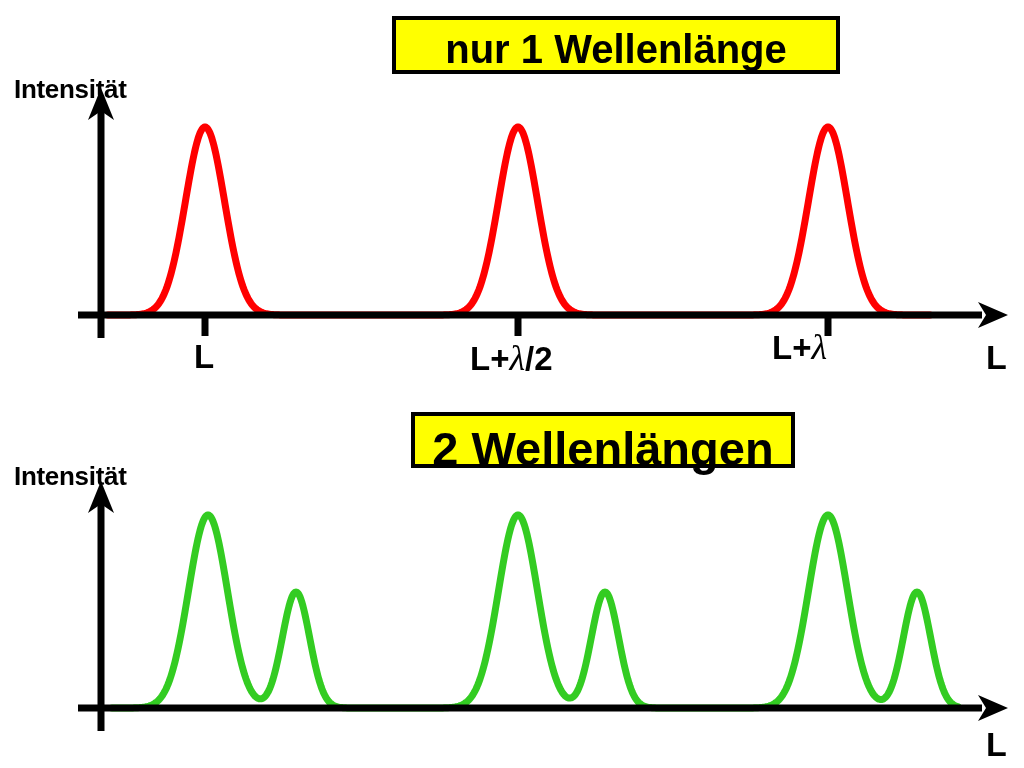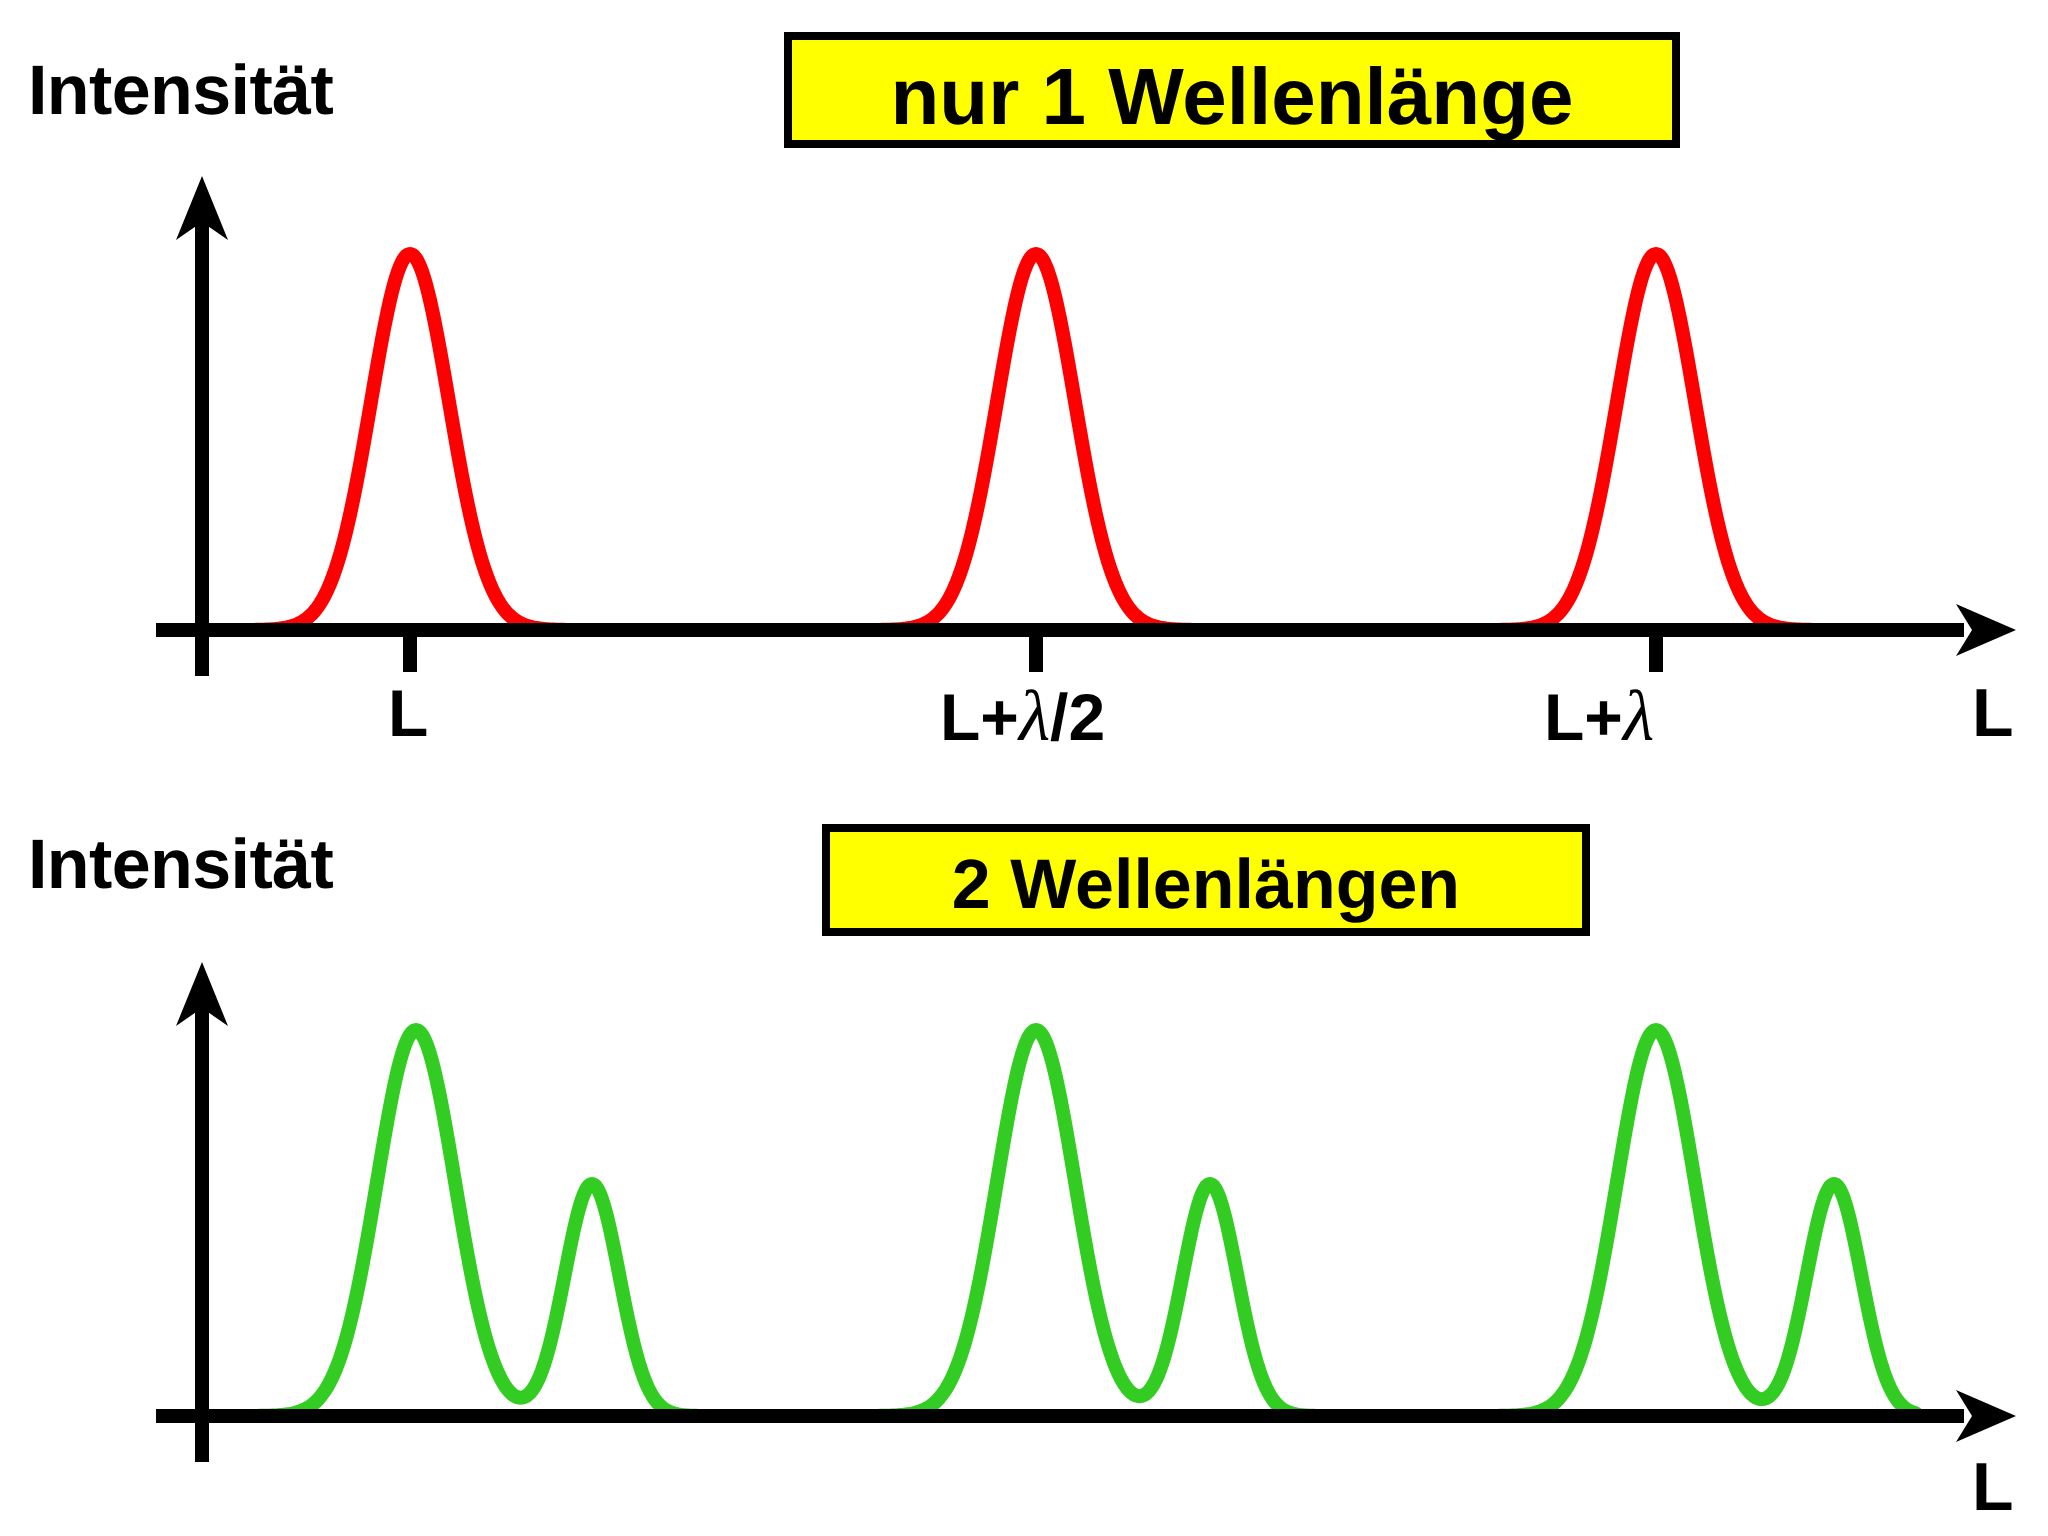--- a/index.html
+++ b/index.html
@@ -25,22 +25,23 @@
   }
   .axis-label {
     position: absolute;
     font-family: "Liberation Sans", sans-serif;
     font-weight: bold;
     color: #000000;
     white-space: nowrap;
     line-height: 1;
   }
   .ylabel {
-    font-size: 35px;
+    font-size: 26px;
     letter-spacing: -0.3px;
+    margin-top: 48px;
   }
   .ylabel-top  { left: 14px;  top: 28px; }
   .ylabel-bot  { left: 14px;  top: 415px; }
 
   .tick-label {
     position: absolute;
     font-size: 33px;
     font-weight: bold;
     color: #000000;
     white-space: nowrap;
@@ -80,21 +81,21 @@
     width: 448px;
     height: 58px;
     font-size: 40px;
     padding-top: 9px;
   }
   .callout-2 {
     left: 411px;
     top: 412px;
     width: 384px;
     height: 56px;
-    font-size: 35px;
+    font-size: 47px;
     padding-top: 9px;
   }
   svg.plot {
     position: absolute;
     left: 0;
     top: 0;
     overflow: visible;
   }
 </style>
 </head>
@@ -112,21 +113,21 @@
       <path d="M 978 302 L 1008 315 L 978 328 L 986 315 Z" fill="#000000"></path>
       <line x1="101" y1="98" x2="101" y2="338" stroke="#000000" stroke-width="7"></line>
       <path d="M 88 120 L 101 88 L 114 120 L 101 111 Z" fill="#000000"></path>
       <line x1="205" y1="315" x2="205" y2="336" stroke="#000000" stroke-width="7"></line>
       <line x1="518" y1="315" x2="518" y2="336" stroke="#000000" stroke-width="7"></line>
       <line x1="828" y1="315" x2="828" y2="336" stroke="#000000" stroke-width="7"></line>
     </svg>
 
   <div class="tick-label" id="tick-top-0" style="left: 194px; top: 340px;">L</div>
   <div class="tick-label" id="tick-top-1" style="left: 470px; top: 340px;">L+<span class="lam">λ</span>/2</div>
-  <div class="tick-label" id="tick-top-2" style="left: 772px; top: 340px;">L+<span class="lam">λ</span></div>
+  <div class="tick-label" id="tick-top-2" style="left: 772px; top: 329px;">L+<span class="lam">λ</span></div>
 
   <div class="axis-end" style="left:986px; top:340px;">L</div>
 
   <div class="axis-label ylabel ylabel-bot">Intensität</div>
 
   <div class="callout callout-2">2 Wellenlängen</div>
 
   <svg class="plot" id="svg-bottom" width="1024" height="768">
       <path d="M 112.00 708.00 L 113.00 708.00 L 114.00 708.00 L 115.00 708.00 L 116.00 708.00 L 117.00 708.00 L 118.00 708.00 L 119.00 707.99 L 120.00 707.99 L 121.00 707.99 L 122.00 707.99 L 123.00 707.99 L 124.00 707.98 L 125.00 707.98 L 126.00 707.97 L 127.00 707.96 L 128.00 707.96 L 129.00 707.95 L 130.00 707.93 L 131.00 707.92 L 132.00 707.90 L 133.00 707.88 L 134.00 707.85 L 135.00 707.82 L 136.00 707.79 L 137.00 707.74 L 138.00 707.69 L 139.00 707.63 L 140.00 707.55 L 141.00 707.47 L 142.00 707.37 L 143.00 707.25 L 144.00 707.11 L 145.00 706.95 L 146.00 706.76 L 147.00 706.54 L 148.00 706.29 L 149.00 706.00 L 150.00 705.67 L 151.00 705.29 L 152.00 704.85 L 153.00 704.36 L 154.00 703.80 L 155.00 703.17 L 156.00 702.45 L 157.00 701.65 L 158.00 700.75 L 159.00 699.74 L 160.00 698.62 L 161.00 697.37 L 162.00 695.99 L 163.00 694.47 L 164.00 692.79 L 165.00 690.95 L 166.00 688.94 L 167.00 686.75 L 168.00 684.37 L 169.00 681.78 L 170.00 679.00 L 171.00 676.00 L 172.00 672.78 L 173.00 669.34 L 174.00 665.67 L 175.00 661.78 L 176.00 657.67 L 177.00 653.33 L 178.00 648.77 L 179.00 644.00 L 180.00 639.03 L 181.00 633.87 L 182.00 628.53 L 183.00 623.02 L 184.00 617.38 L 185.00 611.61 L 186.00 605.75 L 187.00 599.81 L 188.00 593.83 L 189.00 587.83 L 190.00 581.85 L 191.00 575.92 L 192.00 570.08 L 193.00 564.35 L 194.00 558.78 L 195.00 553.39 L 196.00 548.24 L 197.00 543.34 L 198.00 538.74 L 199.00 534.47 L 200.00 530.55 L 201.00 527.02 L 202.00 523.91 L 203.00 521.23 L 204.00 519.01 L 205.00 517.27 L 206.00 516.01 L 207.00 515.25 L 208.00 515.00 L 209.00 515.25 L 210.00 516.01 L 211.00 517.27 L 212.00 519.01 L 213.00 521.23 L 214.00 523.91 L 215.00 527.02 L 216.00 530.55 L 217.00 534.47 L 218.00 538.74 L 219.00 543.34 L 220.00 548.24 L 221.00 553.39 L 222.00 558.78 L 223.00 564.35 L 224.00 570.08 L 225.00 575.92 L 226.00 581.85 L 227.00 587.83 L 228.00 593.83 L 229.00 599.81 L 230.00 605.75 L 231.00 611.61 L 232.00 617.38 L 233.00 623.02 L 234.00 628.52 L 235.00 633.86 L 236.00 639.02 L 237.00 643.99 L 238.00 648.76 L 239.00 653.31 L 240.00 657.64 L 241.00 661.75 L 242.00 665.63 L 243.00 669.27 L 244.00 672.69 L 245.00 675.89 L 246.00 678.85 L 247.00 681.60 L 248.00 684.12 L 249.00 686.44 L 250.00 688.54 L 251.00 690.44 L 252.00 692.14 L 253.00 693.65 L 254.00 694.96 L 255.00 696.09 L 256.00 697.02 L 257.00 697.77 L 258.00 698.32 L 259.00 698.68 L 260.00 698.85 L 261.00 698.81 L 262.00 698.55 L 263.00 698.08 L 264.00 697.38 L 265.00 696.44 L 266.00 695.26 L 267.00 693.80 L 268.00 692.08 L 269.00 690.08 L 270.00 687.79 L 271.00 685.20 L 272.00 682.31 L 273.00 679.12 L 274.00 675.64 L 275.00 671.87 L 276.00 667.82 L 277.00 663.52 L 278.00 658.99 L 279.00 654.25 L 280.00 649.35 L 281.00 644.33 L 282.00 639.23 L 283.00 634.11 L 284.00 629.03 L 285.00 624.03 L 286.00 619.19 L 287.00 614.57 L 288.00 610.23 L 289.00 606.23 L 290.00 602.63 L 291.00 599.49 L 292.00 596.85 L 293.00 594.75 L 294.00 593.22 L 295.00 592.30 L 296.00 591.99 L 297.00 592.30 L 298.00 593.23 L 299.00 594.76 L 300.00 596.86 L 301.00 599.51 L 302.00 602.66 L 303.00 606.27 L 304.00 610.27 L 305.00 614.62 L 306.00 619.26 L 307.00 624.11 L 308.00 629.12 L 309.00 634.23 L 310.00 639.38 L 311.00 644.51 L 312.00 649.57 L 313.00 654.51 L 314.00 659.30 L 315.00 663.89 L 316.00 668.27 L 317.00 672.40 L 318.00 676.27 L 319.00 679.88 L 320.00 683.20 L 321.00 686.25 L 322.00 689.03 L 323.00 691.54 L 324.00 693.80 L 325.00 695.81 L 326.00 697.59 L 327.00 699.16 L 328.00 700.53 L 329.00 701.72 L 330.00 702.76 L 331.00 703.64 L 332.00 704.40 L 333.00 705.04 L 334.00 705.58 L 335.00 706.03 L 336.00 706.40 L 337.00 706.71 L 338.00 706.97 L 339.00 707.18 L 340.00 707.35 L 341.00 707.49 L 342.00 707.60 L 343.00 707.69 L 344.00 707.76 L 345.00 707.81 L 346.00 707.86 L 347.00 707.89 L 348.00 707.92 L 349.00 707.94 L 350.00 707.95 L 351.00 707.96 L 352.00 707.97 L 353.00 707.98 L 354.00 707.99 L 355.00 707.99 L 356.00 707.99 L 357.00 707.99 L 358.00 708.00 L 359.00 708.00 L 360.00 708.00 L 361.00 708.00 L 362.00 708.00 L 363.00 708.00 L 364.00 708.00 L 365.00 708.00 L 366.00 708.00 L 367.00 708.00 L 368.00 708.00 L 369.00 708.00 L 370.00 708.00 L 371.00 708.00 L 372.00 708.00 L 373.00 708.00 L 374.00 708.00 L 375.00 708.00 L 376.00 708.00 L 377.00 708.00 L 378.00 708.00 L 379.00 708.00 L 380.00 708.00 L 381.00 708.00 L 382.00 708.00 L 383.00 708.00 L 384.00 708.00 L 385.00 708.00 L 386.00 708.00 L 387.00 708.00 L 388.00 708.00 L 389.00 708.00 L 390.00 708.00 L 391.00 708.00 L 392.00 708.00 L 393.00 708.00 L 394.00 708.00 L 395.00 708.00 L 396.00 708.00 L 397.00 708.00 L 398.00 708.00 L 399.00 708.00 L 400.00 708.00 L 401.00 708.00 L 402.00 708.00 L 403.00 708.00 L 404.00 708.00 L 405.00 708.00 L 406.00 708.00 L 407.00 708.00 L 408.00 708.00 L 409.00 708.00 L 410.00 708.00 L 411.00 708.00 L 412.00 708.00 L 413.00 708.00 L 414.00 708.00 L 415.00 708.00 L 416.00 708.00 L 417.00 708.00 L 418.00 708.00 L 419.00 708.00 L 420.00 708.00 L 421.00 708.00 L 422.00 708.00 L 423.00 708.00 L 424.00 708.00 L 425.00 708.00 L 426.00 708.00 L 427.00 708.00 L 428.00 708.00 L 429.00 707.99 L 430.00 707.99 L 431.00 707.99 L 432.00 707.99 L 433.00 707.99 L 434.00 707.98 L 435.00 707.98 L 436.00 707.97 L 437.00 707.96 L 438.00 707.96 L 439.00 707.95 L 440.00 707.93 L 441.00 707.92 L 442.00 707.90 L 443.00 707.88 L 444.00 707.85 L 445.00 707.82 L 446.00 707.79 L 447.00 707.74 L 448.00 707.69 L 449.00 707.63 L 450.00 707.55 L 451.00 707.47 L 452.00 707.37 L 453.00 707.25 L 454.00 707.11 L 455.00 706.95 L 456.00 706.76 L 457.00 706.54 L 458.00 706.29 L 459.00 706.00 L 460.00 705.67 L 461.00 705.29 L 462.00 704.85 L 463.00 704.36 L 464.00 703.80 L 465.00 703.17 L 466.00 702.45 L 467.00 701.65 L 468.00 700.75 L 469.00 699.74 L 470.00 698.62 L 471.00 697.37 L 472.00 695.99 L 473.00 694.47 L 474.00 692.79 L 475.00 690.95 L 476.00 688.94 L 477.00 686.75 L 478.00 684.37 L 479.00 681.78 L 480.00 679.00 L 481.00 676.00 L 482.00 672.78 L 483.00 669.34 L 484.00 665.67 L 485.00 661.78 L 486.00 657.67 L 487.00 653.33 L 488.00 648.77 L 489.00 644.00 L 490.00 639.03 L 491.00 633.87 L 492.00 628.53 L 493.00 623.02 L 494.00 617.38 L 495.00 611.61 L 496.00 605.75 L 497.00 599.81 L 498.00 593.83 L 499.00 587.83 L 500.00 581.85 L 501.00 575.92 L 502.00 570.08 L 503.00 564.35 L 504.00 558.78 L 505.00 553.39 L 506.00 548.24 L 507.00 543.34 L 508.00 538.74 L 509.00 534.47 L 510.00 530.55 L 511.00 527.02 L 512.00 523.91 L 513.00 521.23 L 514.00 519.01 L 515.00 517.27 L 516.00 516.01 L 517.00 515.25 L 518.00 515.00 L 519.00 515.25 L 520.00 516.01 L 521.00 517.27 L 522.00 519.01 L 523.00 521.23 L 524.00 523.91 L 525.00 527.02 L 526.00 530.55 L 527.00 534.47 L 528.00 538.74 L 529.00 543.34 L 530.00 548.24 L 531.00 553.39 L 532.00 558.78 L 533.00 564.35 L 534.00 570.08 L 535.00 575.92 L 536.00 581.85 L 537.00 587.83 L 538.00 593.83 L 539.00 599.81 L 540.00 605.75 L 541.00 611.61 L 542.00 617.38 L 543.00 623.02 L 544.00 628.52 L 545.00 633.86 L 546.00 639.02 L 547.00 643.99 L 548.00 648.75 L 549.00 653.30 L 550.00 657.63 L 551.00 661.73 L 552.00 665.61 L 553.00 669.25 L 554.00 672.67 L 555.00 675.85 L 556.00 678.81 L 557.00 681.54 L 558.00 684.05 L 559.00 686.35 L 560.00 688.43 L 561.00 690.31 L 562.00 691.97 L 563.00 693.44 L 564.00 694.71 L 565.00 695.78 L 566.00 696.65 L 567.00 697.32 L 568.00 697.78 L 569.00 698.04 L 570.00 698.09 L 571.00 697.92 L 572.00 697.52 L 573.00 696.89 L 574.00 696.01 L 575.00 694.87 L 576.00 693.47 L 577.00 691.79 L 578.00 689.83 L 579.00 687.57 L 580.00 685.01 L 581.00 682.15 L 582.00 678.98 L 583.00 675.52 L 584.00 671.77 L 585.00 667.73 L 586.00 663.45 L 587.00 658.92 L 588.00 654.20 L 589.00 649.31 L 590.00 644.29 L 591.00 639.20 L 592.00 634.09 L 593.00 629.00 L 594.00 624.01 L 595.00 619.18 L 596.00 614.56 L 597.00 610.22 L 598.00 606.22 L 599.00 602.63 L 600.00 599.49 L 601.00 596.84 L 602.00 594.74 L 603.00 593.22 L 604.00 592.30 L 605.00 591.99 L 606.00 592.30 L 607.00 593.23 L 608.00 594.76 L 609.00 596.86 L 610.00 599.51 L 611.00 602.66 L 612.00 606.27 L 613.00 610.27 L 614.00 614.62 L 615.00 619.26 L 616.00 624.11 L 617.00 629.12 L 618.00 634.23 L 619.00 639.38 L 620.00 644.51 L 621.00 649.57 L 622.00 654.51 L 623.00 659.30 L 624.00 663.89 L 625.00 668.27 L 626.00 672.40 L 627.00 676.27 L 628.00 679.88 L 629.00 683.20 L 630.00 686.25 L 631.00 689.03 L 632.00 691.54 L 633.00 693.80 L 634.00 695.81 L 635.00 697.59 L 636.00 699.16 L 637.00 700.53 L 638.00 701.72 L 639.00 702.76 L 640.00 703.64 L 641.00 704.40 L 642.00 705.04 L 643.00 705.58 L 644.00 706.03 L 645.00 706.40 L 646.00 706.71 L 647.00 706.97 L 648.00 707.18 L 649.00 707.35 L 650.00 707.49 L 651.00 707.60 L 652.00 707.69 L 653.00 707.76 L 654.00 707.81 L 655.00 707.86 L 656.00 707.89 L 657.00 707.92 L 658.00 707.94 L 659.00 707.95 L 660.00 707.96 L 661.00 707.97 L 662.00 707.98 L 663.00 707.99 L 664.00 707.99 L 665.00 707.99 L 666.00 707.99 L 667.00 708.00 L 668.00 708.00 L 669.00 708.00 L 670.00 708.00 L 671.00 708.00 L 672.00 708.00 L 673.00 708.00 L 674.00 708.00 L 675.00 708.00 L 676.00 708.00 L 677.00 708.00 L 678.00 708.00 L 679.00 708.00 L 680.00 708.00 L 681.00 708.00 L 682.00 708.00 L 683.00 708.00 L 684.00 708.00 L 685.00 708.00 L 686.00 708.00 L 687.00 708.00 L 688.00 708.00 L 689.00 708.00 L 690.00 708.00 L 691.00 708.00 L 692.00 708.00 L 693.00 708.00 L 694.00 708.00 L 695.00 708.00 L 696.00 708.00 L 697.00 708.00 L 698.00 708.00 L 699.00 708.00 L 700.00 708.00 L 701.00 708.00 L 702.00 708.00 L 703.00 708.00 L 704.00 708.00 L 705.00 708.00 L 706.00 708.00 L 707.00 708.00 L 708.00 708.00 L 709.00 708.00 L 710.00 708.00 L 711.00 708.00 L 712.00 708.00 L 713.00 708.00 L 714.00 708.00 L 715.00 708.00 L 716.00 708.00 L 717.00 708.00 L 718.00 708.00 L 719.00 708.00 L 720.00 708.00 L 721.00 708.00 L 722.00 708.00 L 723.00 708.00 L 724.00 708.00 L 725.00 708.00 L 726.00 708.00 L 727.00 708.00 L 728.00 708.00 L 729.00 708.00 L 730.00 708.00 L 731.00 708.00 L 732.00 708.00 L 733.00 708.00 L 734.00 708.00 L 735.00 708.00 L 736.00 708.00 L 737.00 708.00 L 738.00 708.00 L 739.00 707.99 L 740.00 707.99 L 741.00 707.99 L 742.00 707.99 L 743.00 707.99 L 744.00 707.98 L 745.00 707.98 L 746.00 707.97 L 747.00 707.96 L 748.00 707.96 L 749.00 707.95 L 750.00 707.93 L 751.00 707.92 L 752.00 707.90 L 753.00 707.88 L 754.00 707.85 L 755.00 707.82 L 756.00 707.79 L 757.00 707.74 L 758.00 707.69 L 759.00 707.63 L 760.00 707.55 L 761.00 707.47 L 762.00 707.37 L 763.00 707.25 L 764.00 707.11 L 765.00 706.95 L 766.00 706.76 L 767.00 706.54 L 768.00 706.29 L 769.00 706.00 L 770.00 705.67 L 771.00 705.29 L 772.00 704.85 L 773.00 704.36 L 774.00 703.80 L 775.00 703.17 L 776.00 702.45 L 777.00 701.65 L 778.00 700.75 L 779.00 699.74 L 780.00 698.62 L 781.00 697.37 L 782.00 695.99 L 783.00 694.47 L 784.00 692.79 L 785.00 690.95 L 786.00 688.94 L 787.00 686.75 L 788.00 684.37 L 789.00 681.78 L 790.00 679.00 L 791.00 676.00 L 792.00 672.78 L 793.00 669.34 L 794.00 665.67 L 795.00 661.78 L 796.00 657.67 L 797.00 653.33 L 798.00 648.77 L 799.00 644.00 L 800.00 639.03 L 801.00 633.87 L 802.00 628.53 L 803.00 623.02 L 804.00 617.38 L 805.00 611.61 L 806.00 605.75 L 807.00 599.81 L 808.00 593.83 L 809.00 587.83 L 810.00 581.85 L 811.00 575.92 L 812.00 570.08 L 813.00 564.35 L 814.00 558.78 L 815.00 553.39 L 816.00 548.24 L 817.00 543.34 L 818.00 538.74 L 819.00 534.47 L 820.00 530.55 L 821.00 527.02 L 822.00 523.91 L 823.00 521.23 L 824.00 519.01 L 825.00 517.27 L 826.00 516.01 L 827.00 515.25 L 828.00 515.00 L 829.00 515.25 L 830.00 516.01 L 831.00 517.27 L 832.00 519.01 L 833.00 521.23 L 834.00 523.91 L 835.00 527.02 L 836.00 530.55 L 837.00 534.47 L 838.00 538.74 L 839.00 543.34 L 840.00 548.24 L 841.00 553.39 L 842.00 558.78 L 843.00 564.35 L 844.00 570.08 L 845.00 575.92 L 846.00 581.85 L 847.00 587.83 L 848.00 593.83 L 849.00 599.81 L 850.00 605.75 L 851.00 611.61 L 852.00 617.38 L 853.00 623.02 L 854.00 628.52 L 855.00 633.86 L 856.00 639.02 L 857.00 643.99 L 858.00 648.76 L 859.00 653.31 L 860.00 657.65 L 861.00 661.76 L 862.00 665.64 L 863.00 669.29 L 864.00 672.71 L 865.00 675.91 L 866.00 678.89 L 867.00 681.64 L 868.00 684.18 L 869.00 686.51 L 870.00 688.63 L 871.00 690.55 L 872.00 692.28 L 873.00 693.82 L 874.00 695.17 L 875.00 696.34 L 876.00 697.33 L 877.00 698.14 L 878.00 698.77 L 879.00 699.22 L 880.00 699.49 L 881.00 699.56 L 882.00 699.44 L 883.00 699.11 L 884.00 698.58 L 885.00 697.82 L 886.00 696.82 L 887.00 695.59 L 888.00 694.09 L 889.00 692.33 L 890.00 690.30 L 891.00 687.97 L 892.00 685.36 L 893.00 682.45 L 894.00 679.24 L 895.00 675.74 L 896.00 671.95 L 897.00 667.89 L 898.00 663.58 L 899.00 659.04 L 900.00 654.30 L 901.00 649.39 L 902.00 644.36 L 903.00 639.26 L 904.00 634.13 L 905.00 629.04 L 906.00 624.05 L 907.00 619.20 L 908.00 614.58 L 909.00 610.24 L 910.00 606.24 L 911.00 602.64 L 912.00 599.50 L 913.00 596.85 L 914.00 594.75 L 915.00 593.23 L 916.00 592.30 L 917.00 591.99 L 918.00 592.31 L 919.00 593.23 L 920.00 594.76 L 921.00 596.86 L 922.00 599.51 L 923.00 602.66 L 924.00 606.27 L 925.00 610.27 L 926.00 614.62 L 927.00 619.26 L 928.00 624.11 L 929.00 629.12 L 930.00 634.23 L 931.00 639.38 L 932.00 644.51 L 933.00 649.57 L 934.00 654.51 L 935.00 659.30 L 936.00 663.89 L 937.00 668.27 L 938.00 672.40 L 939.00 676.27 L 940.00 679.88 L 941.00 683.20 L 942.00 686.25 L 943.00 689.03 L 944.00 691.54 L 945.00 693.80 L 946.00 695.81 L 947.00 697.59 L 948.00 699.16 L 949.00 700.53 L 950.00 701.72 L 951.00 702.76 L 952.00 703.64 L 953.00 704.40 L 954.00 705.04 L 955.00 705.58 L 956.00 706.03 L 957.00 706.40 L 958.00 706.71" fill="none" stroke="#33cc22" stroke-width="7" stroke-linecap="round" stroke-linejoin="round"></path>
       <line x1="78" y1="708" x2="982" y2="708" stroke="#000000" stroke-width="7"></line>

